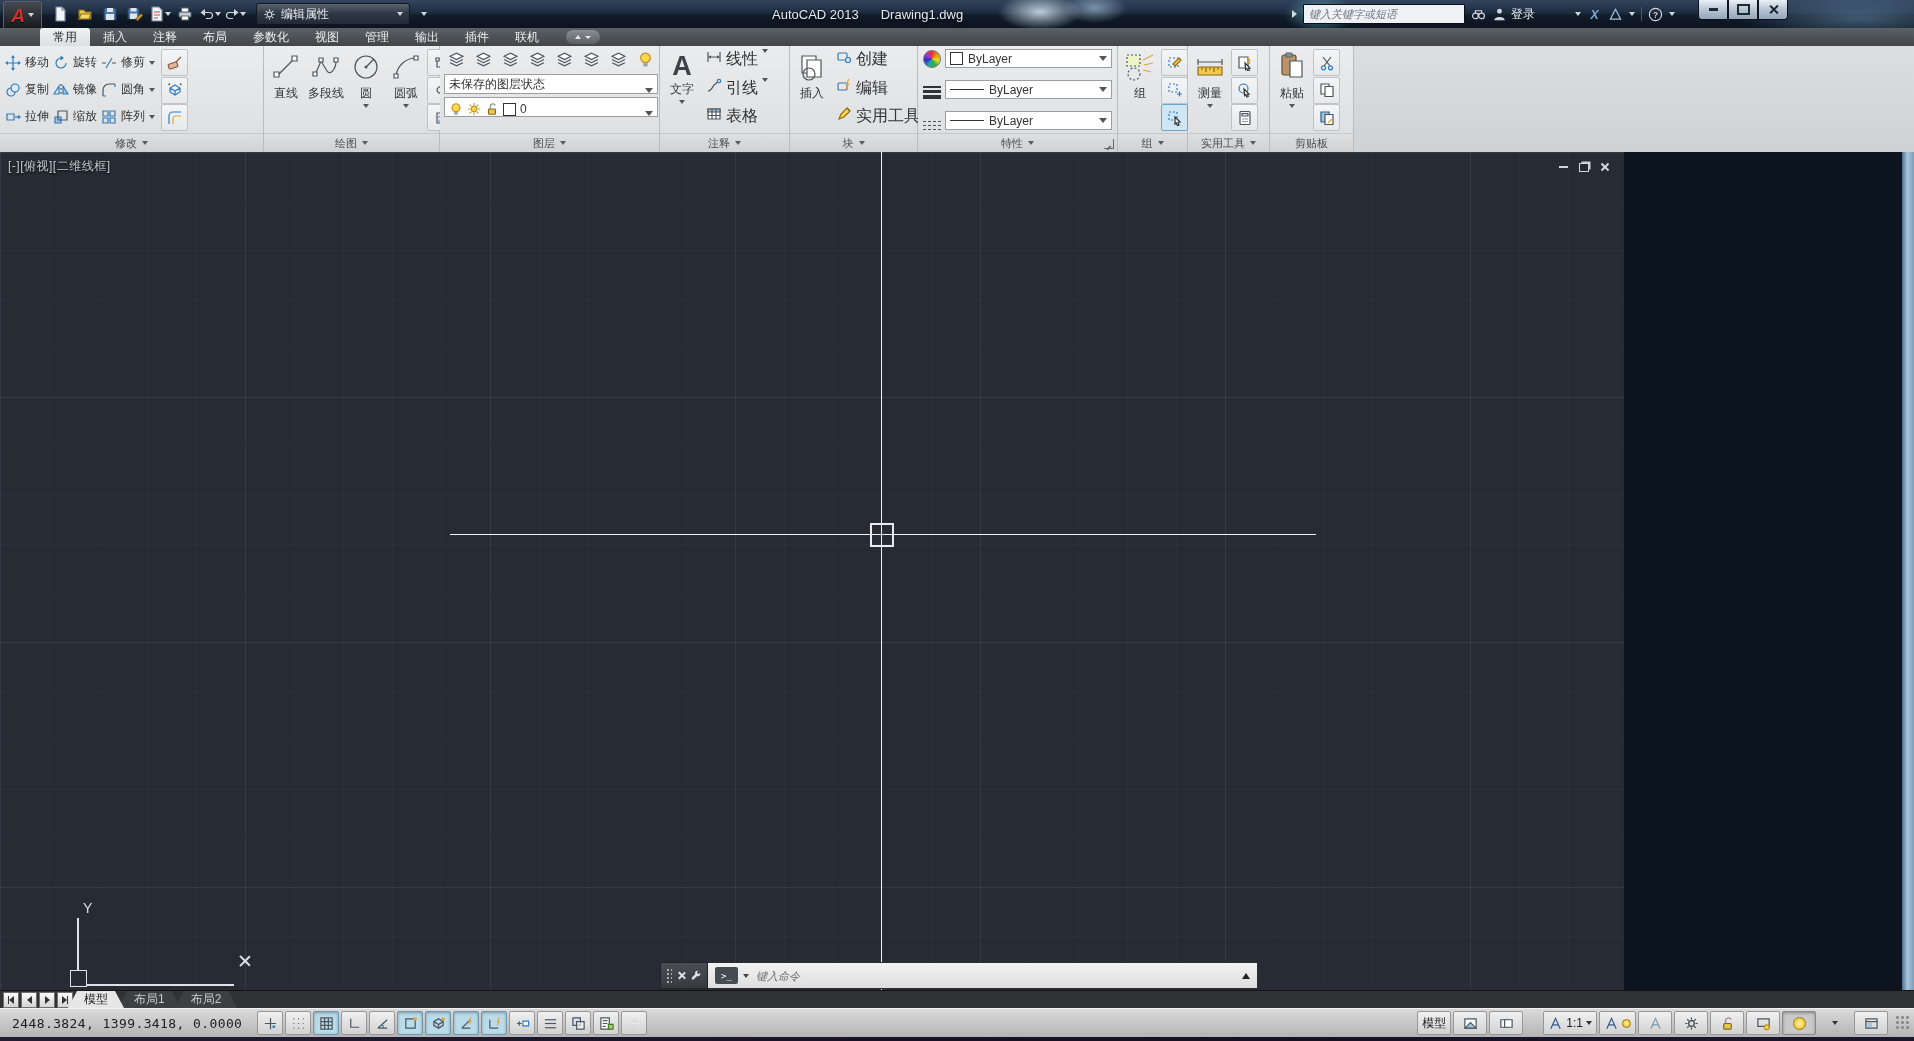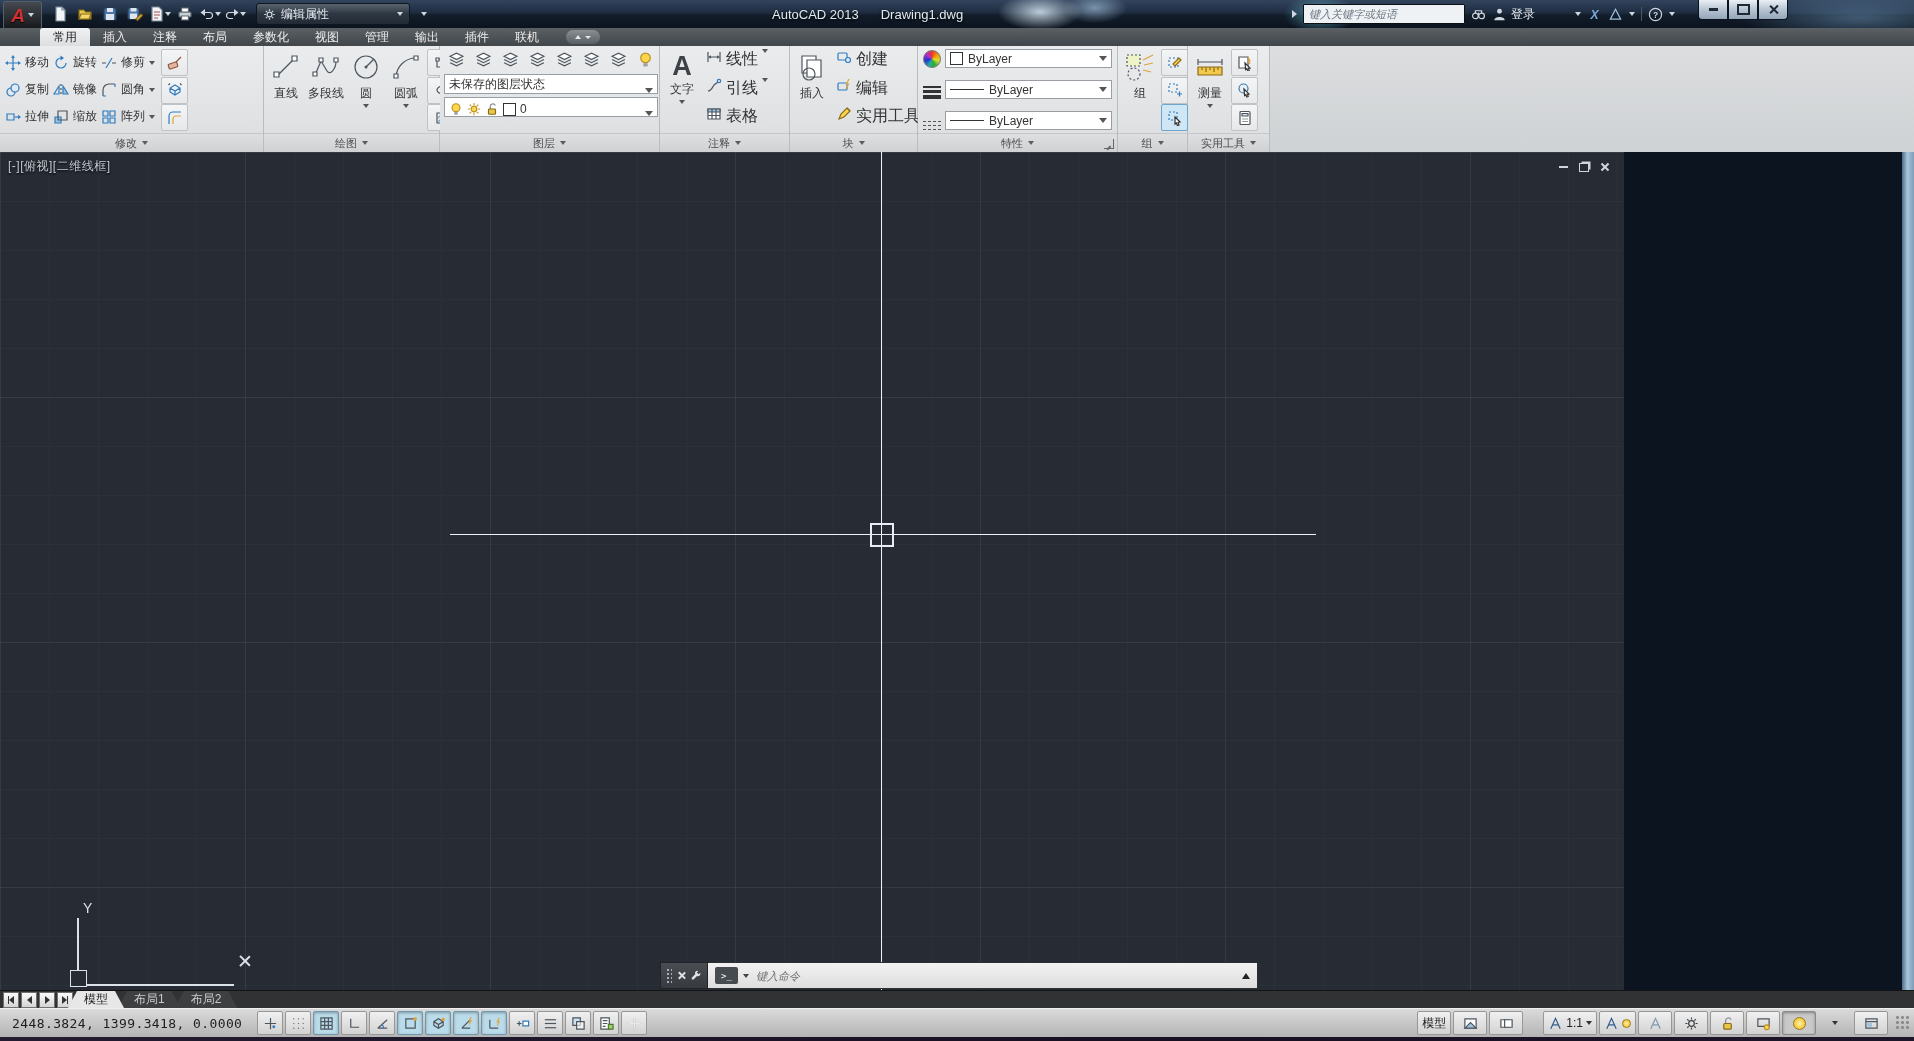--- a/index.html
+++ b/index.html
@@ -1079,20 +1079,51 @@
             </svg>
           </div>
       </div>
     </div>
     <div class="plabel">
       <span>实用工具</span>
         <span class="ptri"></span>
     </div>
   </div>
 
+  <div class="panel" style="width:84px">
+    <div class="pbody">
+      <div class="bigbtn">
+        <svg class="bicon">
+            <use href="#i-paste"></use>
+          </svg>
+        <span class="blabel">粘贴</span>
+        <span class="dtri"></span>
+      </div>
+      <div class="scol">
+        <div class="sbtn sq">
+            <svg>
+              <use href="#i-cut"></use>
+            </svg>
+          </div>
+        <div class="sbtn sq">
+            <svg>
+              <use href="#i-copydoc"></use>
+            </svg>
+          </div>
+        <div class="sbtn sq">
+            <svg>
+              <use href="#i-pastespec"></use>
+            </svg>
+          </div>
+      </div>
+    </div>
+    <div class="plabel">
+      <span>剪贴板</span>
+    </div>
+  </div>
 
   <div class="ribbon-fill"></div>
 </div>
 
 <div id="canvas" class="abs">
   <div id="vp-label" class="abs">[-][俯视][二维线框]</div>
 
   <div id="dwg-controls" class="abs">
     <span class="dg-min"></span>
     <span class="dg-rest"></span>

